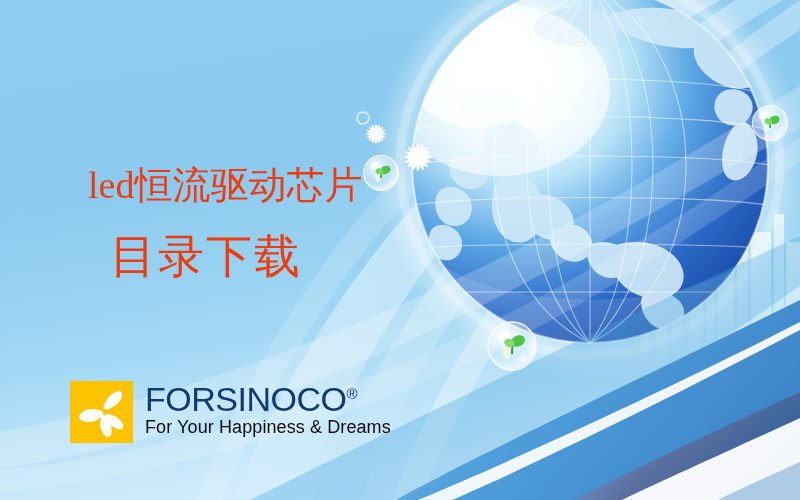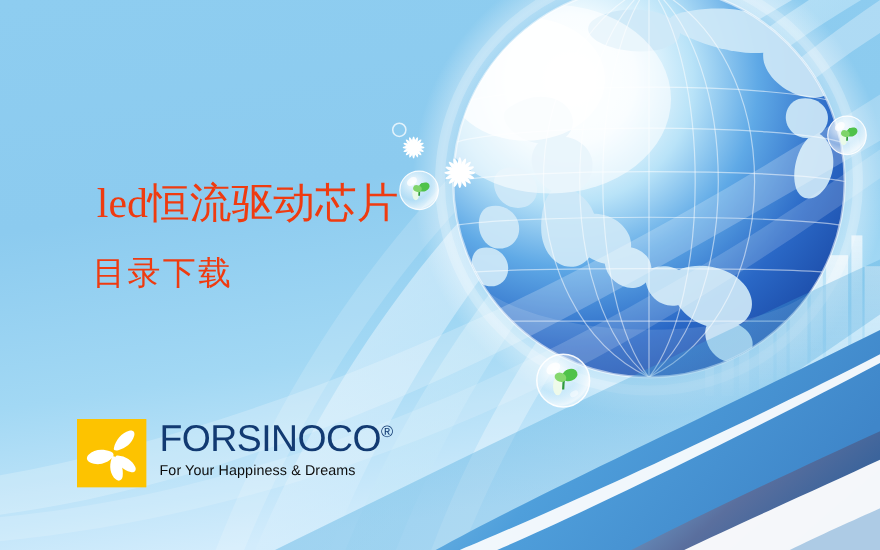--- a/index.html
+++ b/index.html
@@ -17,42 +17,42 @@
 
   
   .headline{
     position:absolute;
     color:#ef3b10;
     font-family:"Liberation Serif","DejaVu Serif",serif;
     white-space:nowrap;
     line-height:1;
   }
   #title-line-1{left:88px;top:166px;font-size:38px;}
-  #title-line-2{left:84px;top:234px;font-size:30px;letter-spacing:2px;}
+  #title-line-2{left:110px;top:234px;font-size:46px;letter-spacing:2px;}
 
   
   #logo{position:absolute;left:70px;top:381px;height:64px;display:flex;align-items:flex-start;}
   #logo-mark{
     width:63px;height:62px;background:#fdc300;
     position:relative;flex:0 0 auto;
   }
   #logo-mark svg{position:absolute;left:0;top:0;}
   #logo-words{margin-left:12px;display:flex;flex-direction:column;justify-content:flex-start;}
   #logo-wordmark{
     font-family:"Liberation Sans","DejaVu Sans",sans-serif;
     font-weight:normal;font-style:normal;
     font-size:34px;line-height:36px;
     color:#123a72;
     letter-spacing:-0.5px;
     white-space:nowrap;
   }
   #logo-wordmark .reg{font-size:15px;vertical-align:super;line-height:1;}
   #logo-tagline{
     font-family:"Liberation Sans","DejaVu Sans",sans-serif;
-    font-size:13px;line-height:19px;
+    font-size:18px;line-height:19px;
     color:#0d0d0d;
     letter-spacing:0.1px;
     white-space:nowrap;
     margin-top:1px;
   }
   .spark{position:absolute;}
 </style>
 </head>
 <body>
 

